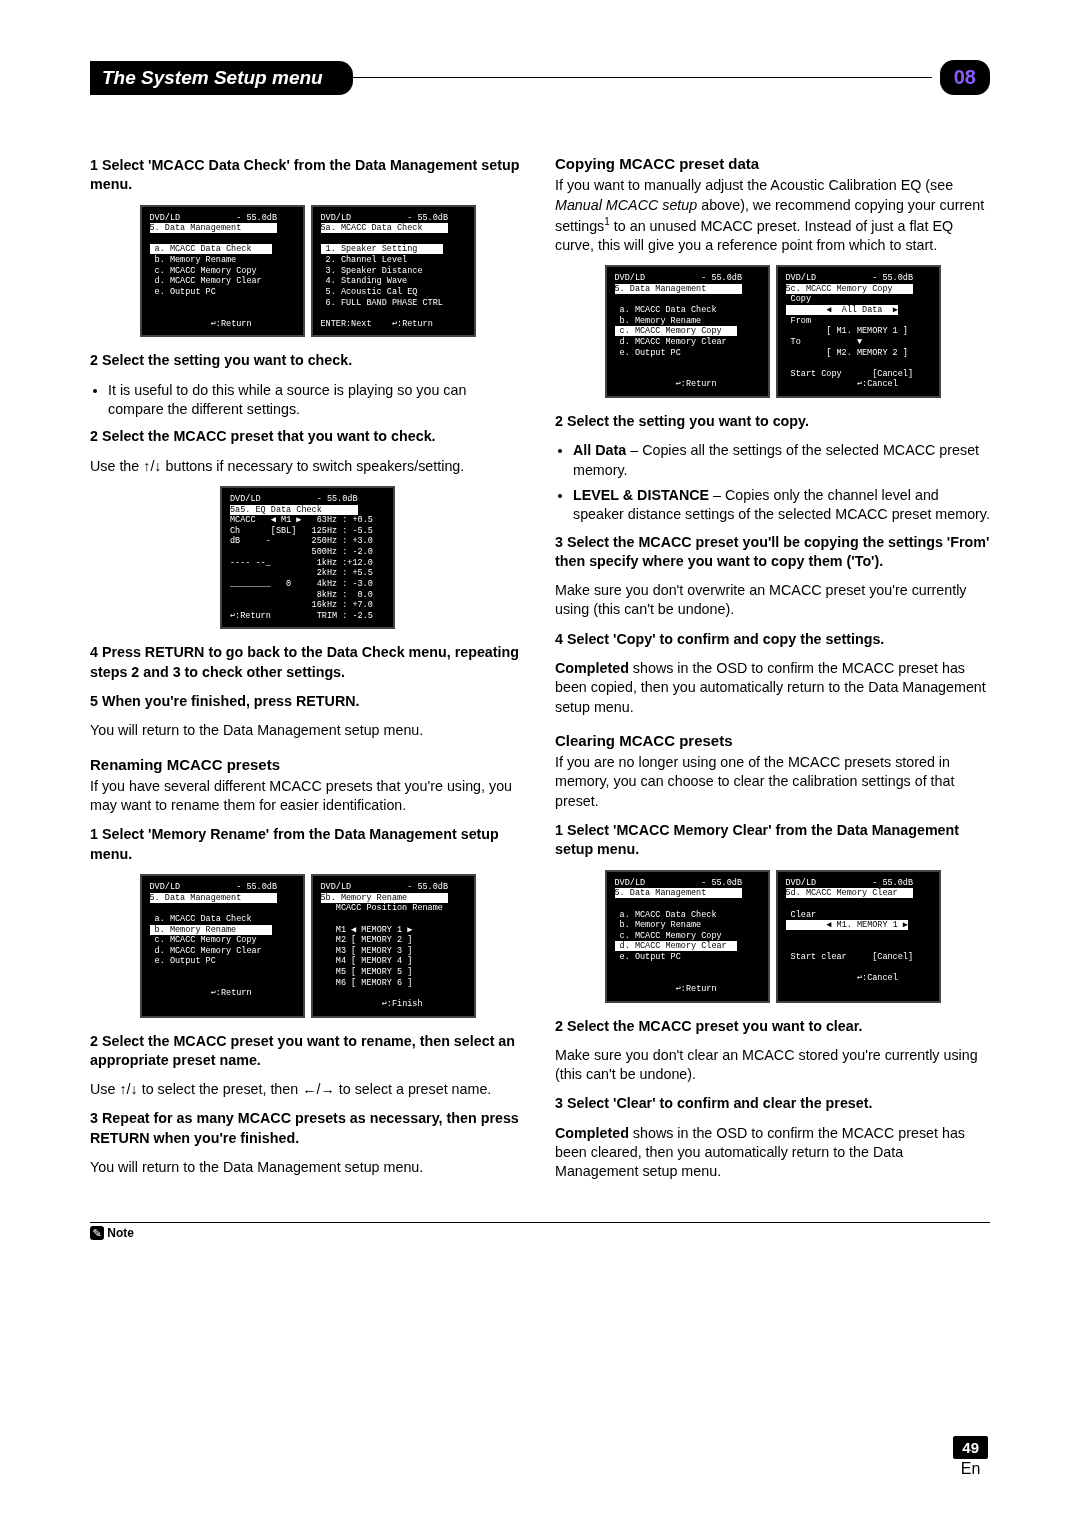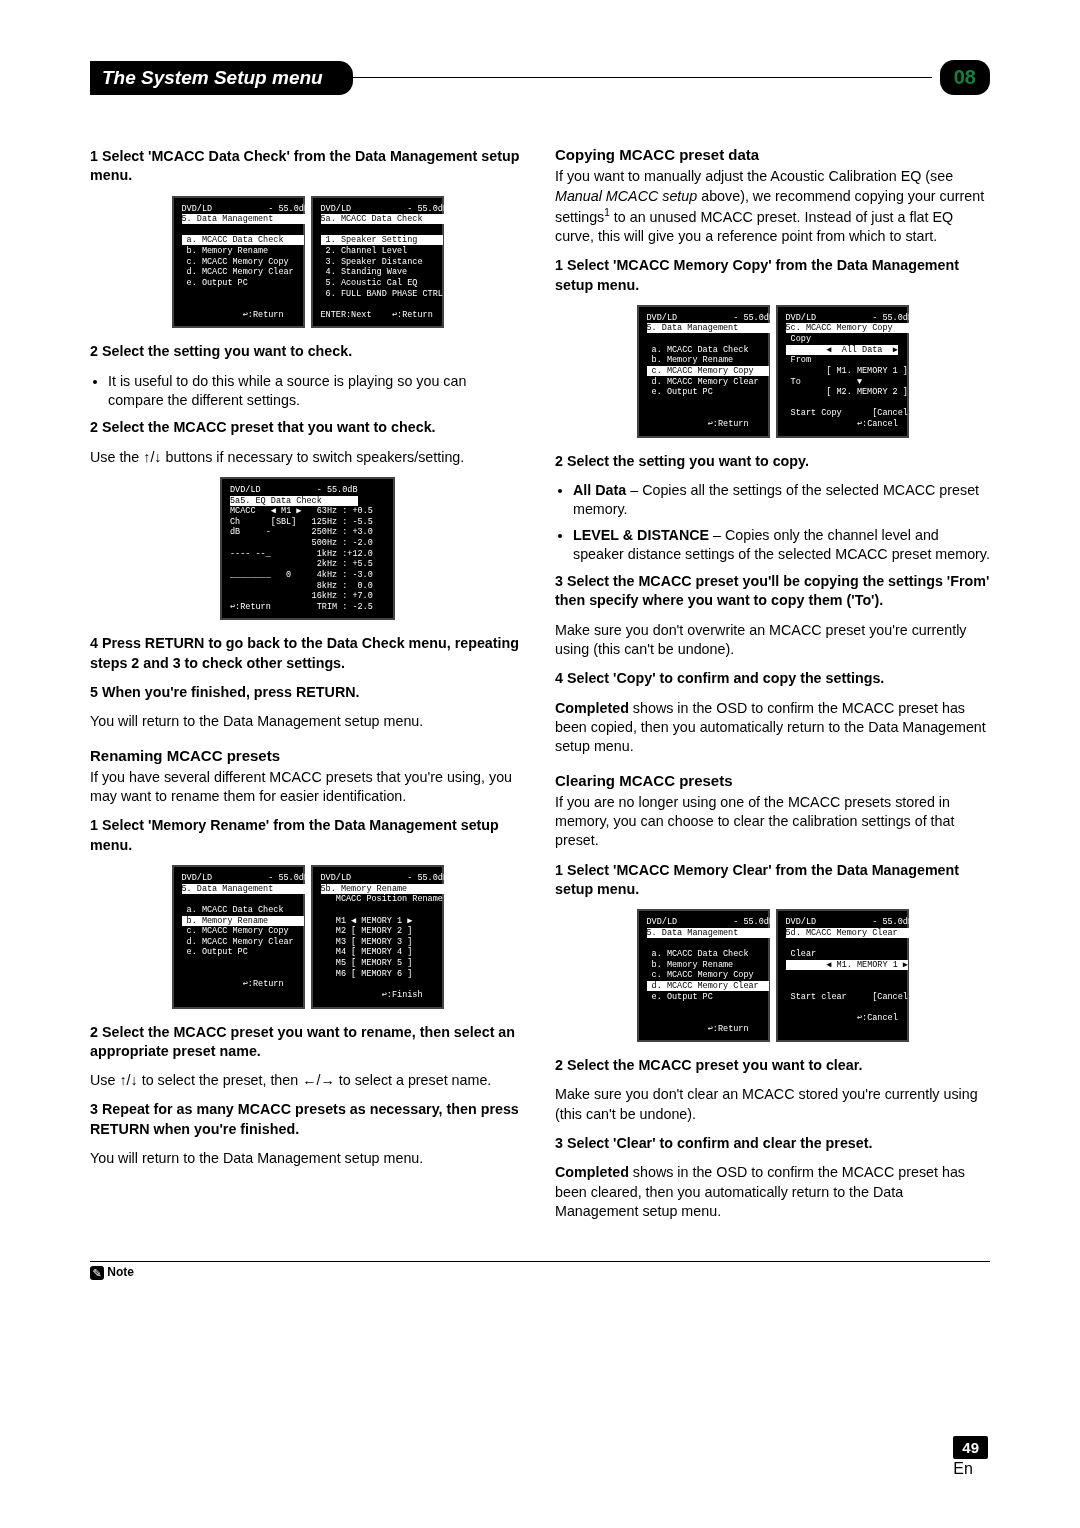--- a/index.html
+++ b/index.html
@@ -31,72 +31,73 @@
     padding: 6px 30px 6px 12px;
     border-radius: 0 14px 14px 0;
   }
   .header-line {
     flex: 1;
     border-top: 1px solid #000;
     margin-left: 0;
   }
   .header-badge {
     background: #000;
-    color: #15803d;
+    color: #8b5cf6;
     font-size: 20px;
     font-weight: bold;
     padding: 6px 14px;
     border-radius: 14px;
     margin-left: 8px;
   }
   .columns {
     display: flex;
     gap: 30px;
   }
   .col {
     width: 50%;
     font-size: 14.3px;
     line-height: 1.35;
+    margin-top: 9px;
   }
   .step-bold { font-weight: bold; }
   .sub-heading { font-weight: bold; font-size: 15px; margin-top: 14px; margin-bottom: 2px; }
   p { margin: 2px 0 10px 0; }
   ul { margin: 2px 0 8px 18px; padding: 0; }
   li { margin: 2px 0 6px 0; }
   .bul { list-style: disc; }
   .osd-row {
     display: flex;
     gap: 6px;
     justify-content: center;
     margin: 10px 0 14px 0;
   }
   .osd {
     background: #000;
     color: #fff;
     font-family: "Courier New", monospace;
     font-size: 8.5px;
     padding: 6px 8px;
-    width: 133px;
+    width: 165px;
     box-sizing: border-box;
     line-height: 1.25;
     white-space: pre;
     border: 2px solid #444;
   }
   .osd.single { width: 175px; }
   .osd .hl { background: #fff; color: #000; }
   .footnote-rule { border:none; border-top:1px solid #000; margin: 30px 0 3px 0; }
   .footnote-label { font-family:Arial; font-size:12px; }
   .footnote-label svg { vertical-align:middle; }
   .footnote { font-size: 11.5px; line-height:1.25; margin-top:2px; }
   .footnote i { font-style: italic; }
   .pg-badge {
     position: absolute;
     right: 92px;
     bottom: 50px;
-    text-align: left;
+    text-align: center;
   }
   .pg-box {
     background:#000; color:#fff; font-weight:bold; font-size:15px;
     padding:3px 9px; border-radius:2px; display:inline-block;
   }
   .pg-sub { font-size:16px; margin-top:1px; }
   sup { font-size: 0.7em; }
   .arrow { font-family: Arial; }
 </style>
 </head>
@@ -201,21 +202,20 @@
       <p><span>Use </span><span class="arrow">↑/↓</span><span> to select the preset, then </span><span class="arrow">←/→</span><span> to select a preset name.</span></p>
 
       <p class="step-bold">3   Repeat for as many MCACC presets as necessary, then press RETURN when you're finished.</p>
       <p>You will return to the Data Management setup menu.</p>
     </div>
 
     <div class="col">
       <div class="sub-heading" style="margin-top:0">Copying MCACC preset data</div>
       <p><span>If you want to manually adjust the Acoustic Calibration EQ (see </span><i>Manual MCACC setup</i><span> above), we recommend copying your current settings</span><sup>1</sup><span> to an unused MCACC preset. Instead of just a flat EQ curve, this will give you a reference point from which to start.</span></p>
 
-      <p class="step-bold">1   Select 'MCACC Memory Copy' from the Data Management setup menu.</p>
 
       <div class="osd-row">
         <div class="osd"><span>DVD/LD           - 55.0dB</span>
 <span class="hl">5. Data Management       </span>
 
  a. MCACC Data Check
 <span> b. Memory Rename</span>
 <span class="hl"> c. MCACC Memory Copy   </span>
 <span> d. MCACC Memory Clear</span>
 <span> e. Output PC</span>

